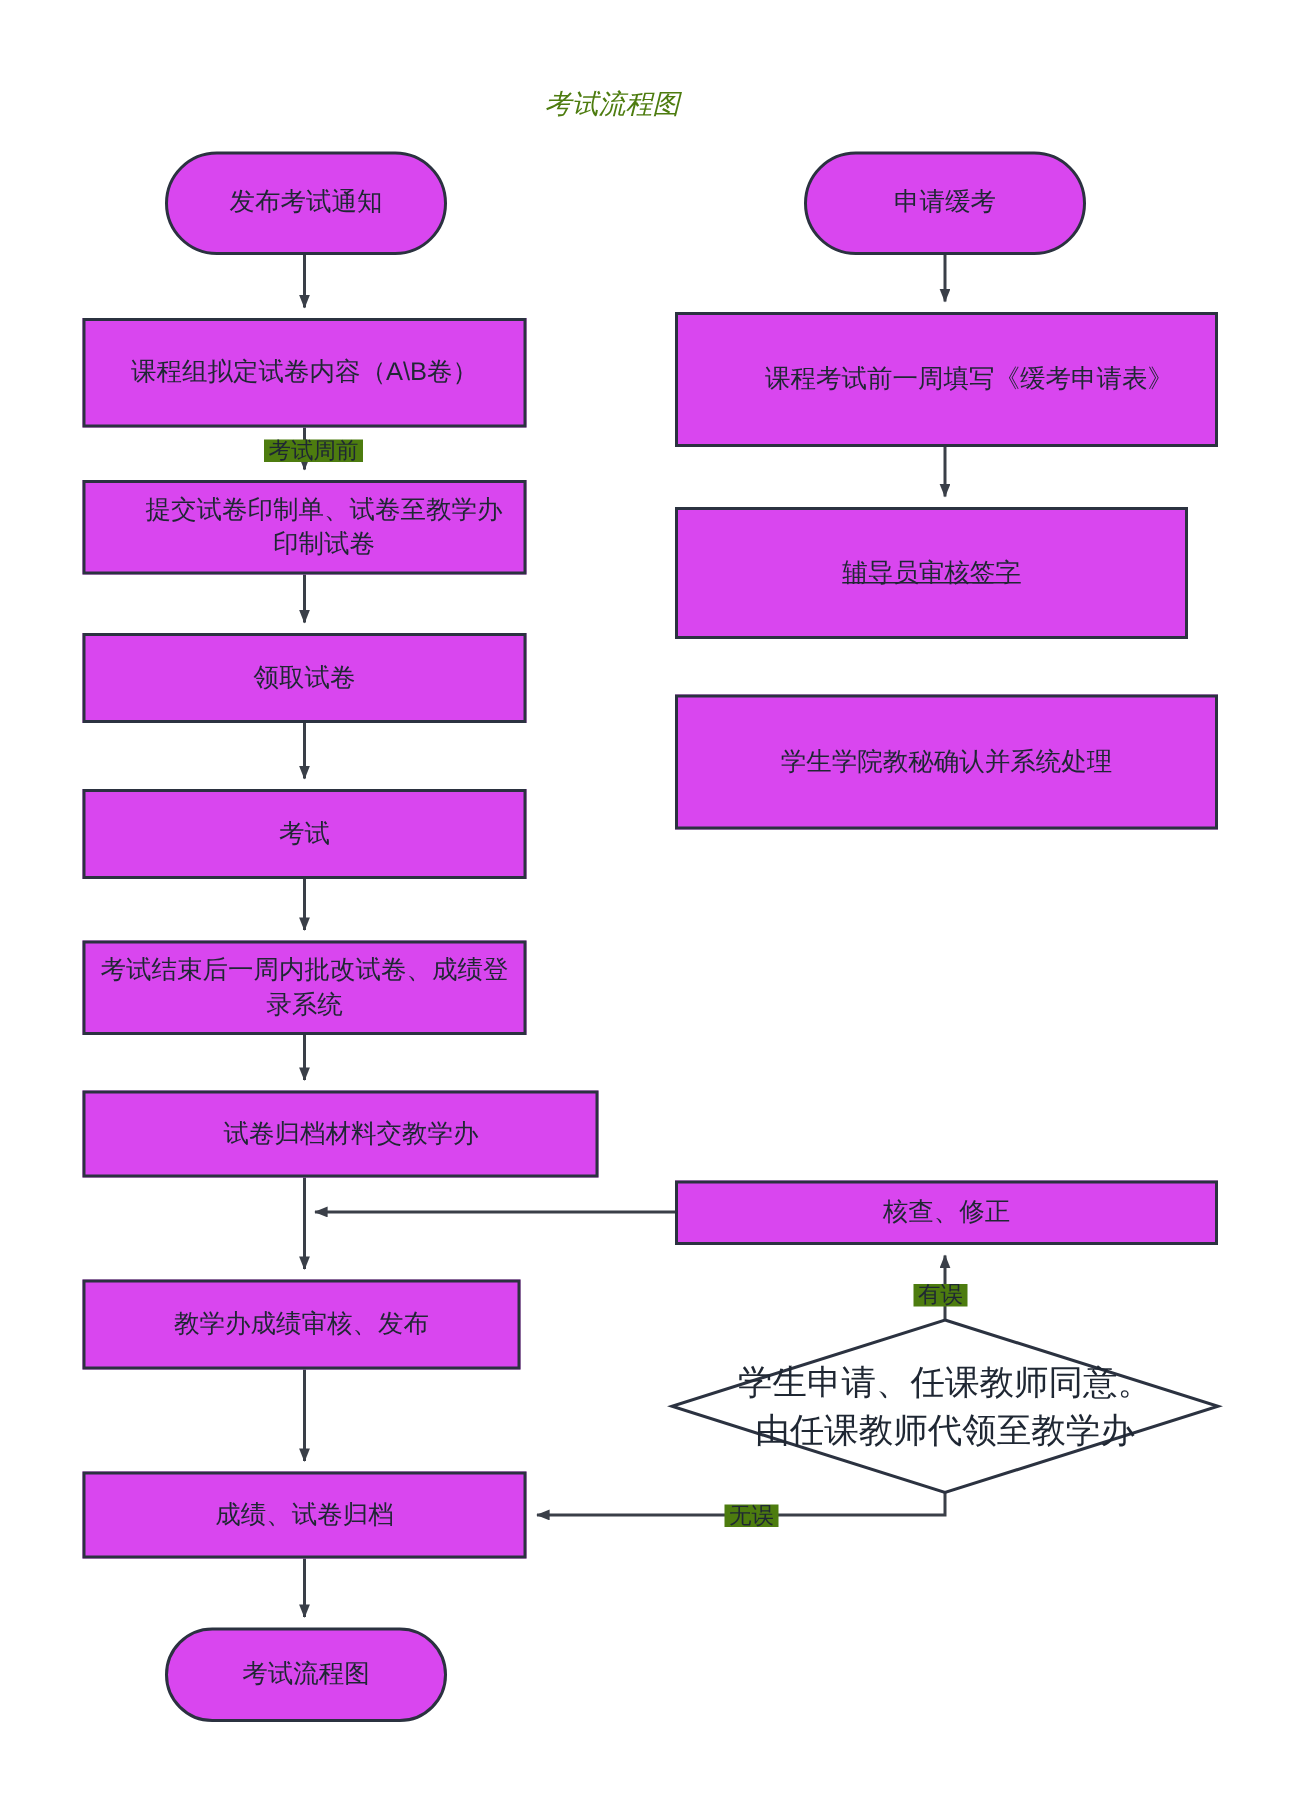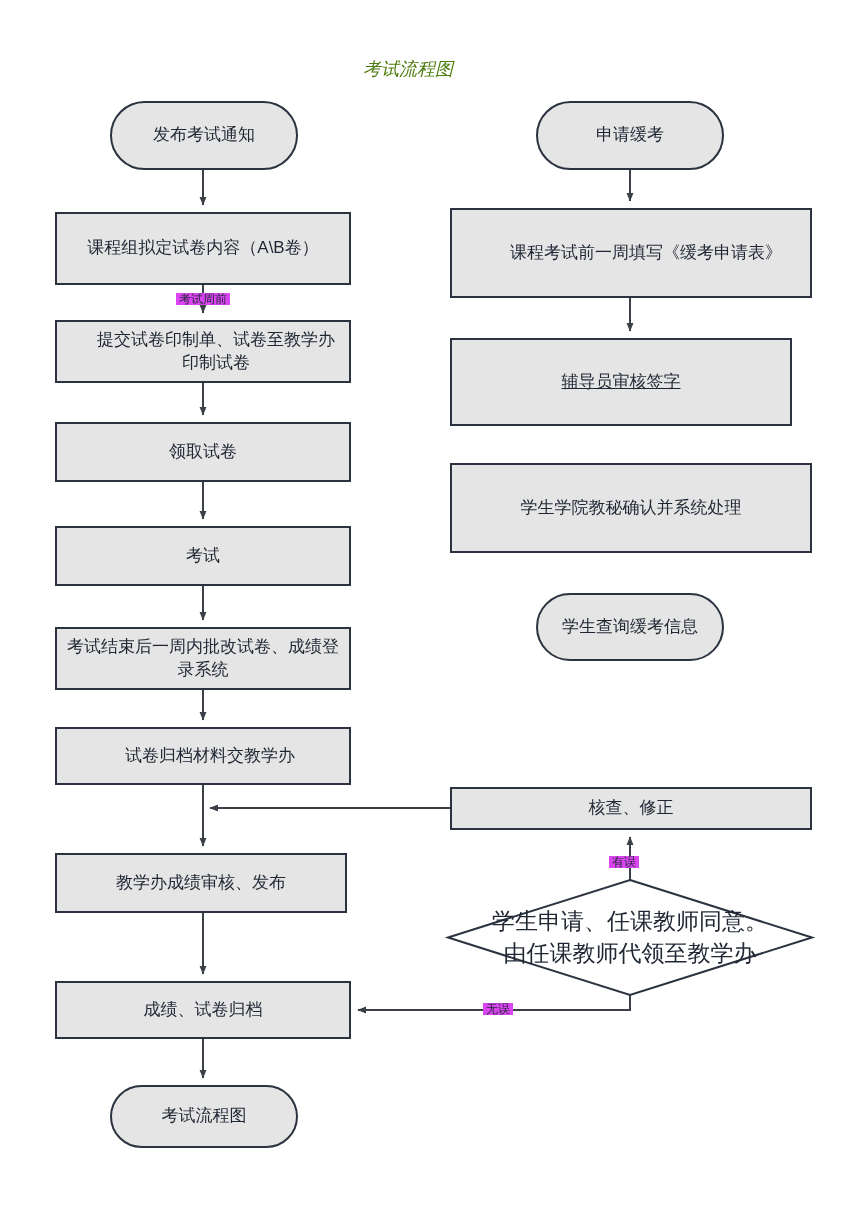--- a/index.html
+++ b/index.html
@@ -24,21 +24,21 @@
     left: 0;
     top: 0;
     width: 868px;
     height: 1207px;
     pointer-events: none;
   }
   .node {
     position: absolute;
     box-sizing: border-box;
     border: 2px solid #2b3240;
-    background: #e5e5e5;
+    background: #d946ef;
     display: flex;
     align-items: center;
     justify-content: center;
     text-align: center;
     line-height: 1.32;
     font-size: 17px;
     color: #1f2733;
     padding: 2px 10px;
     white-space: pre-line;
   }
@@ -63,23 +63,23 @@
   }
   .diagram-title {
     position: absolute;
     font-size: 18px;
     color: #4d7c0f;
     white-space: nowrap;
     font-style: italic;
   }
   .edge-label {
     position: absolute;
-    font-size: 12px;
+    font-size: 15px;
     color: #1f2733;
-    background: #d946ef;
+    background: #4d7c0f;
     padding: 0 3px;
     white-space: nowrap;
     line-height: 1;
   }
 </style>
 </head>
 <body>
 
 <div id="canvas">
 
@@ -121,37 +121,36 @@
   <div class="node process" style="left:55px; top:212px; width:296px; height:73px;">课程组拟定试卷内容（A\B卷）</div>
 
   <div class="node process" style="left:55px; top:320px; width:296px; height:63px;padding-left:36px;">提交试卷印制单、试卷至教学办印制试卷</div>
 
   <div class="node process" style="left:55px; top:422px; width:296px; height:60px;">领取试卷</div>
 
   <div class="node process" style="left:55px; top:526px; width:296px; height:60px;">考试</div>
 
   <div class="node process" style="left:55px; top:627px; width:296px; height:63px;">考试结束后一周内批改试卷、成绩登录系统</div>
 
-  <div class="node process" style="left:55px; top:727px; width:296px; height:58px;padding-left:24px;">试卷归档材料交教学办</div>
+  <div class="node process" style="left:55px; top:727px; width:344px; height:58px;padding-left:24px;">试卷归档材料交教学办</div>
 
   <div class="node process" style="left:55px; top:853px; width:292px; height:60px;">教学办成绩审核、发布</div>
 
   <div class="node process" style="left:55px; top:981px; width:296px; height:58px;">成绩、试卷归档</div>
 
   <div class="node terminal" style="left:110px; top:1085px; width:188px; height:63px;">考试流程图</div>
 
   <div class="node terminal" style="left:536px; top:101px; width:188px; height:69px;">申请缓考</div>
 
   <div class="node process" style="left:450px; top:208px; width:362px; height:90px;padding-left:40px;">课程考试前一周填写《缓考申请表》</div>
 
   <div class="node process" style="left:450px; top:338px; width:342px; height:88px;text-decoration:underline;">辅导员审核签字</div>
 
   <div class="node process" style="left:450px; top:463px; width:362px; height:90px;">学生学院教秘确认并系统处理</div>
 
-  <div class="node terminal" style="left:536px; top:593px; width:188px; height:68px;">学生查询缓考信息</div>
 
   <div class="node process" style="left:450px; top:787px; width:362px; height:43px;">核查、修正</div>
 
   <div class="node decision" style="left:448px; top:880px; width:364px; height:115px;">
     <div class="dtext">学生申请、任课教师同意。
 由任课教师代领至教学办</div>
   </div>
 
   <div class="edge-label" style="left:176px; top:293px;">考试周前</div>
 

